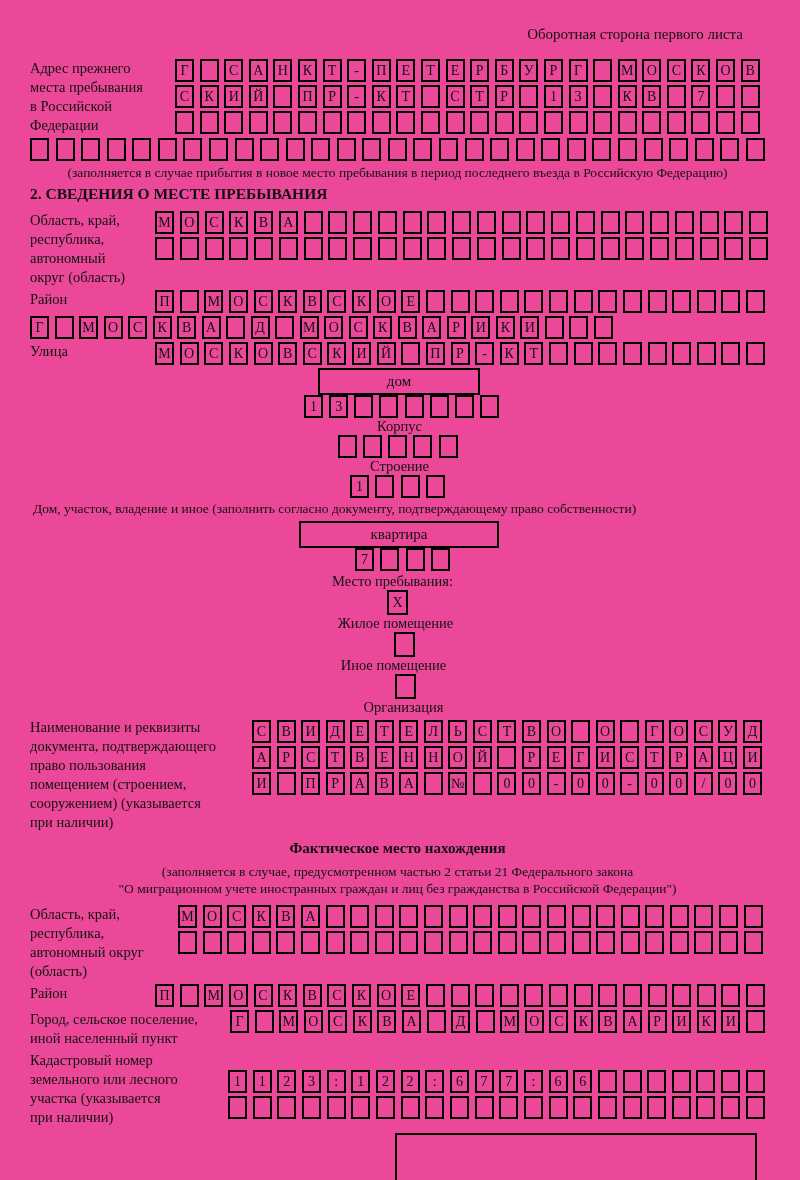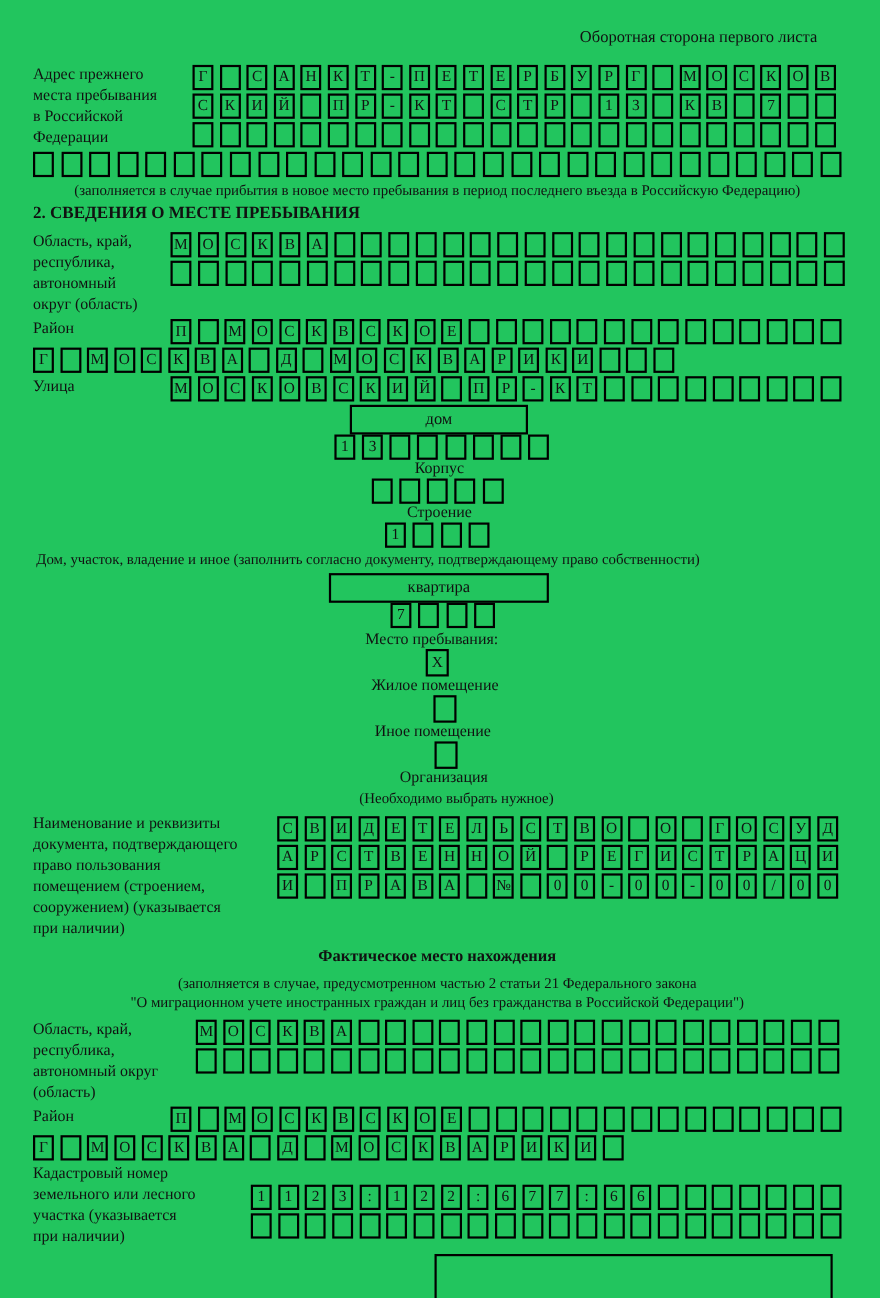--- a/index.html
+++ b/index.html
@@ -1,21 +1,21 @@
 <!DOCTYPE html>
 <html lang="ru"><head>
 <meta charset="utf-8">
 <style>
   html,body{margin:0;padding:0;background:#fff;}
   .sheet{
     position:relative;
     width:800px;height:1180px;
     box-sizing:border-box;
     padding:20px 35px 0 30px;
-    background:#22c55e;
+    background:#ec4899;
     color:#111;
     font-family:"Liberation Serif","DejaVu Serif",serif;
     font-size:14.5px;
     overflow:hidden;
   }
   .hdr{ text-align:right; margin:6px 22px 16px 0; font-size:15px; }
   .grp{ display:flex; align-items:flex-start; margin-bottom:3px; }
   .lbl{ white-space:pre-line; line-height:19px; font-size:14.5px; flex:0 0 auto; }
   .lw145{width:145px;} .lw122{width:125px;} .lw152{width:152px;}
   .lw148{width:148px;} .lw200{width:200px;} .lw198{width:198px;} .lw222{width:222px;}
@@ -388,21 +388,20 @@
 
   <div class="inlrow">
     <span class="staylbl">Место пребывания:</span>
     <span class="cb">X</span>
     <span class="optlbl" style="margin-right:16px;">Жилое помещение</span>
     <span class="cb" style="margin-left:14px;"></span>
     <span class="optlbl" style="margin-right:20px;">Иное помещение</span>
     <span class="cb" style="margin-left:16px;"></span>
     <span class="optlbl">Организация</span>
   </div>
-  <div class="hint">(Необходимо выбрать нужное)</div>
 
   <div class="grp">
     <div class="lbl lw222">Наименование и реквизиты
 документа, подтверждающего
 право пользования
 помещением (строением,
 сооружением) (указывается
 при наличии)</div>
     <div class="grid docgrid">
       <div class="cellrow w510">
@@ -567,20 +566,22 @@
         <span class="cell"></span>
         <span class="cell"></span>
         <span class="cell"></span>
         <span class="cell"></span>
         <span class="cell"></span>
         <span class="cell"></span>
       </div>
   </div>
 
   <div class="grp">
+    <div class="lbl lw200">Город, сельское поселение,
+иной населенный пункт</div>
     <div class="cellrow w537">
         <span class="cell">Г</span>
         <span class="cell"></span>
         <span class="cell">М</span>
         <span class="cell">О</span>
         <span class="cell">С</span>
         <span class="cell">К</span>
         <span class="cell">В</span>
         <span class="cell">А</span>
         <span class="cell"></span>

